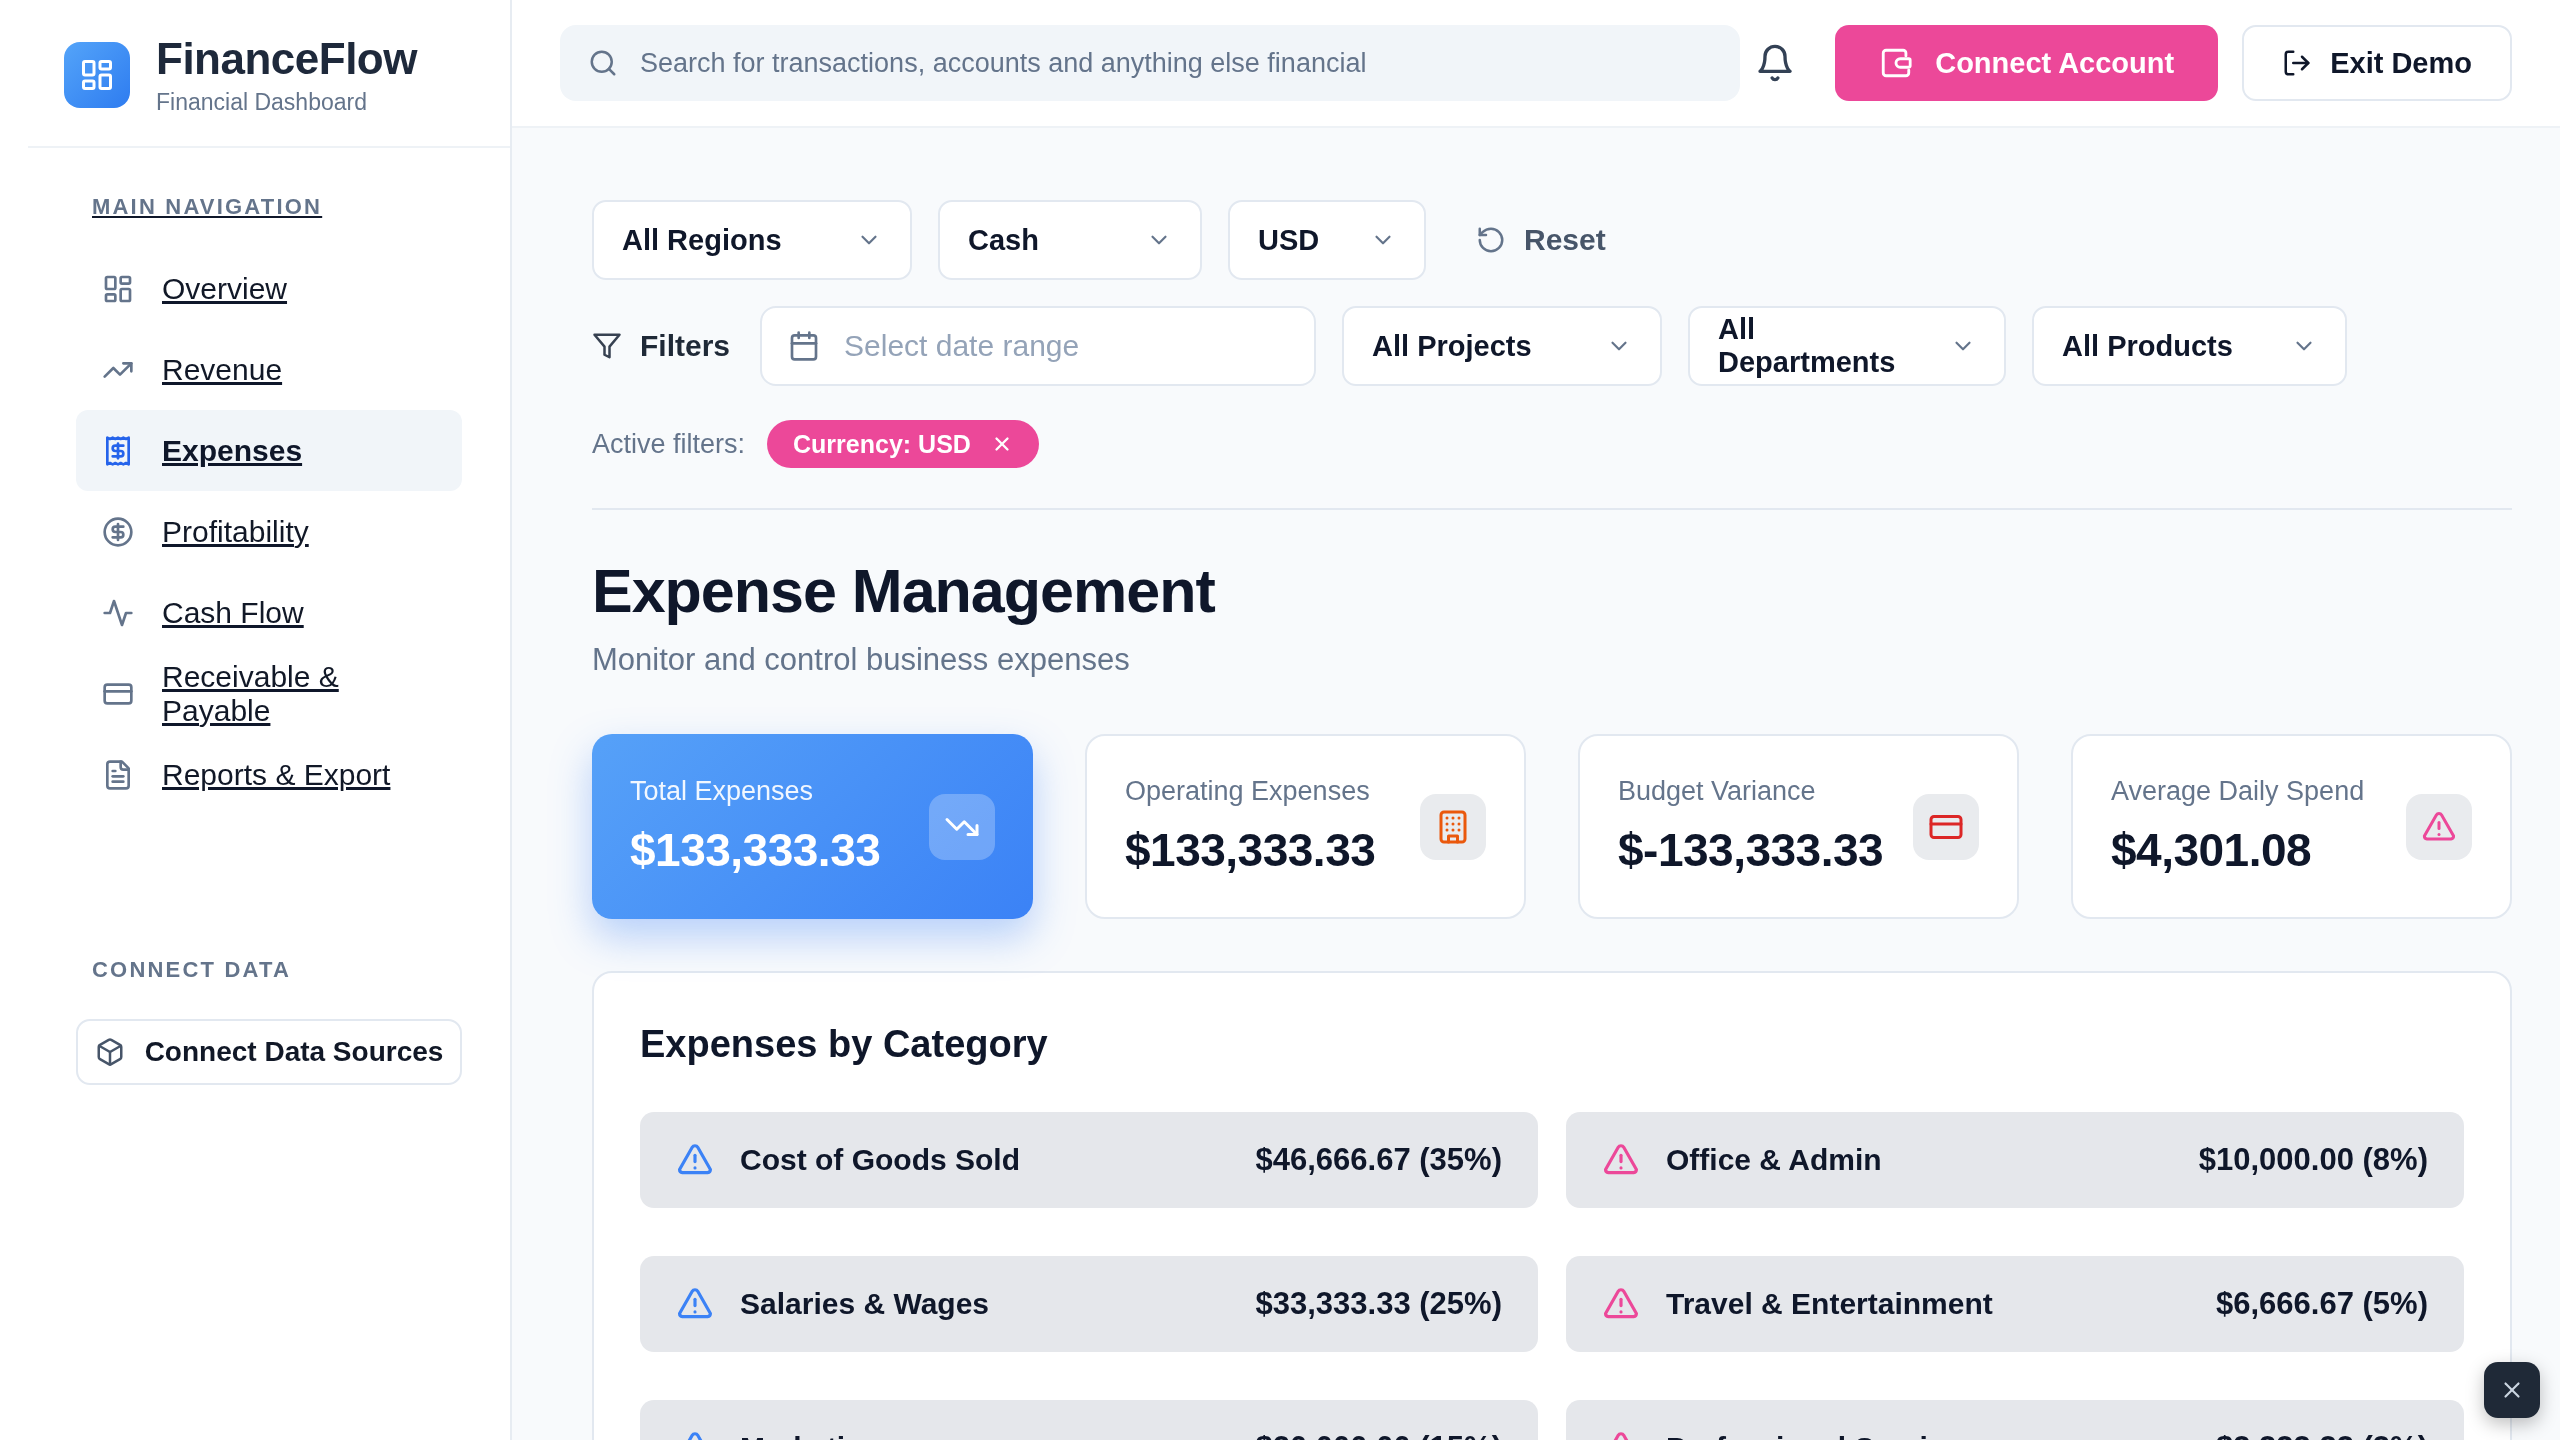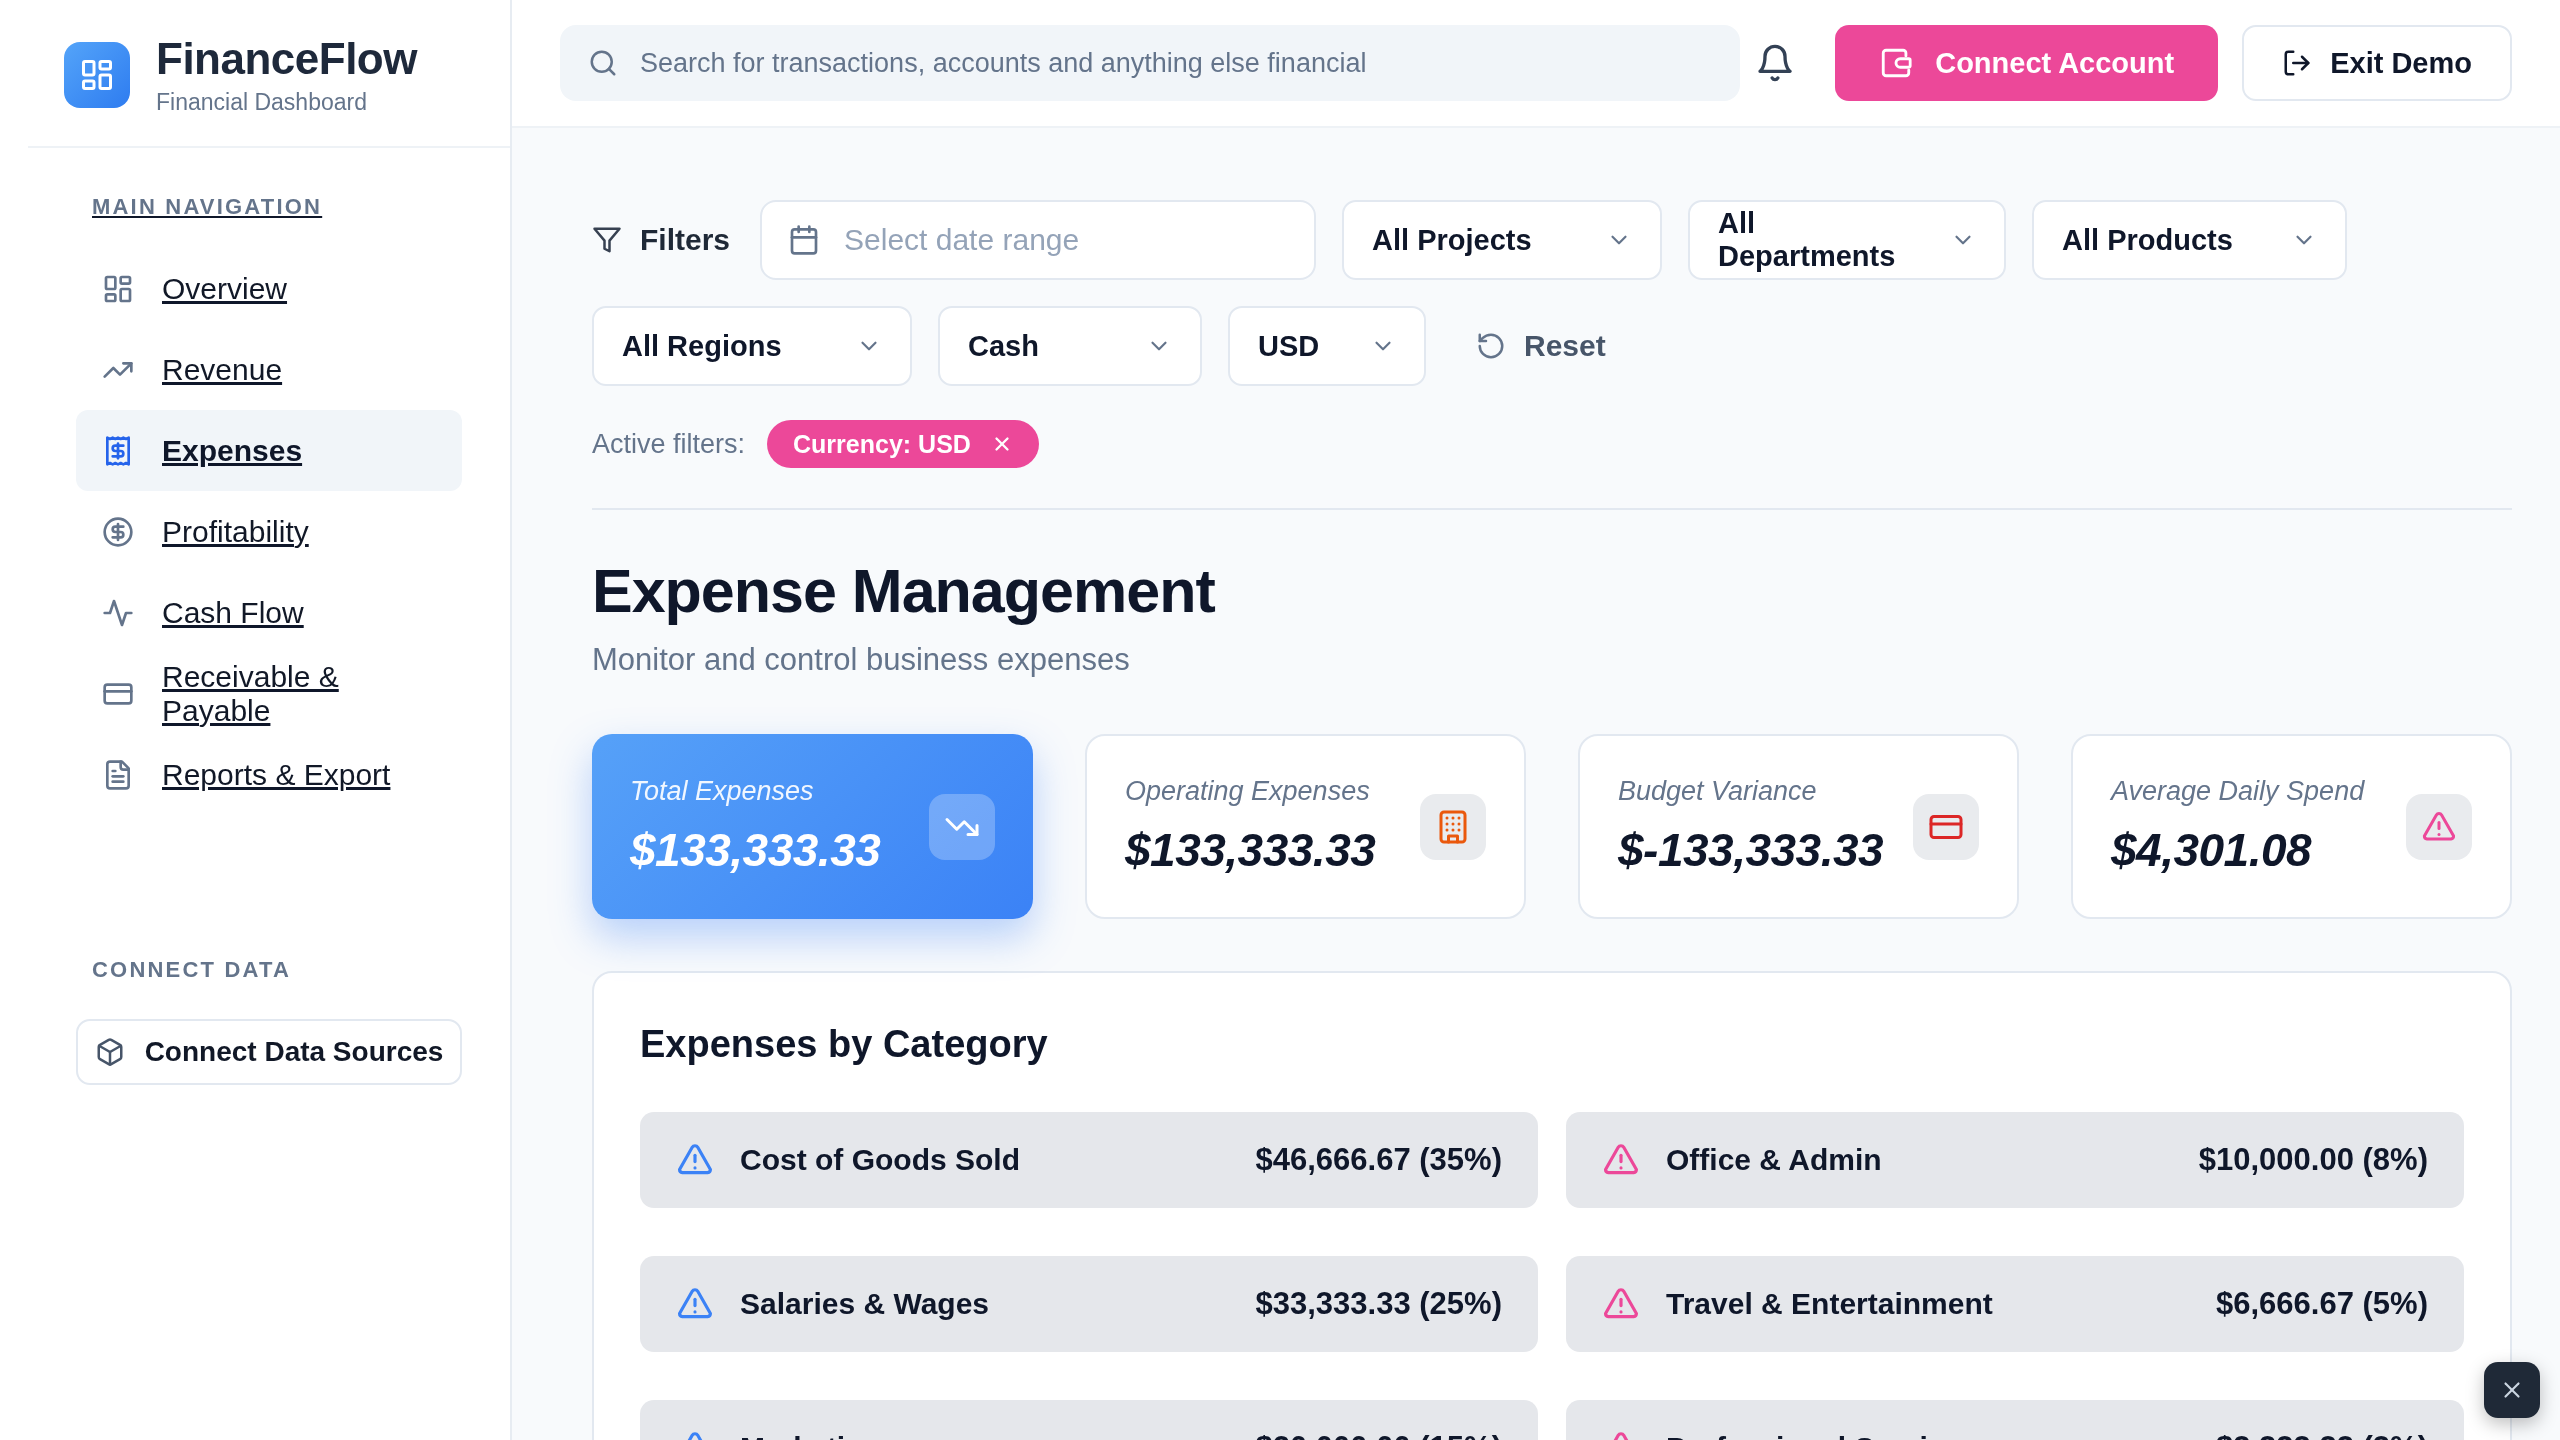--- a/index.html
+++ b/index.html
@@ -83,21 +83,21 @@
     display:flex; align-items:center; gap:20px; padding:0 26px; font-size:25px; font-weight:700; }
   .chip svg { width:22px; height:22px; }
   .chip .x-btn { background:none; border:0; color:#fff; display:flex; }
 
   .divider { border:0; border-top:2px solid #e2e8f0; margin:40px 0 46px 0; }
 
   h1 { font-size:61px; font-weight:800; color:#0f172a; letter-spacing:-1px; }
   .subtitle { font-size:31px; color:#64748b; margin-top:16px; }
 
   
-  .stats { display:grid; grid-template-columns:repeat(4,1fr); gap:52px; margin-top:56px;font-style:italic; }
+  .stats { display:grid; grid-template-columns:repeat(4,1fr); gap:52px; margin-top:56px; }
   .stat-card { background:#fff; border:2px solid #e2e8f0; border-radius:20px; height:185px;
     padding:0 38px; display:flex; align-items:center; justify-content:space-between; }
   .stat-info { display:flex; flex-direction:column; gap:16px; }
   .stat-label { font-size:27px; color:#64748b; font-weight:500; }
   .stat-value { font-size:46px; font-weight:800; color:#0f172a; letter-spacing:-0.5px; white-space:nowrap; }
   .stat-chip { width:66px; height:66px; border-radius:16px; background:#e9ebee; flex:none;
     display:flex; align-items:center; justify-content:center; }
   .stat-chip svg { width:36px; height:36px; }
   .stat-card.primary { background:linear-gradient(135deg,#56a1f8 0%,#3b82f6 100%); border:0;
     box-shadow:0 18px 40px rgba(59,130,246,.35); }
@@ -252,20 +252,48 @@
           <polyline points="16 17 21 12 16 7"></polyline>
           <line x1="21" y1="12" x2="9" y2="12"></line>
         </svg>
       <span>Exit Demo</span>
     </button>
   </header>
 
   <main class="main">
 
     <div class="filter-row">
+      <div class="select w-regions">
+        <span>All Regions</span>
+        <svg viewBox="0 0 24 24" fill="none" stroke="currentColor" stroke-width="2" stroke-linecap="round" stroke-linejoin="round">
+            <path d="m6 9 6 6 6-6"></path>
+          </svg>
+      </div>
+      <div class="select w-cash">
+        <span>Cash</span>
+        <svg viewBox="0 0 24 24" fill="none" stroke="currentColor" stroke-width="2" stroke-linecap="round" stroke-linejoin="round">
+            <path d="m6 9 6 6 6-6"></path>
+          </svg>
+      </div>
+      <div class="select w-usd">
+        <span>USD</span>
+        <svg viewBox="0 0 24 24" fill="none" stroke="currentColor" stroke-width="2" stroke-linecap="round" stroke-linejoin="round">
+            <path d="m6 9 6 6 6-6"></path>
+          </svg>
+      </div>
+      <button class="reset-btn">
+        <svg viewBox="0 0 24 24" fill="none" stroke="currentColor" stroke-width="2" stroke-linecap="round" stroke-linejoin="round">
+            <path d="M3 12a9 9 0 1 0 9-9 9.75 9.75 0 0 0-6.74 2.74L3 8"></path>
+            <path d="M3 3v5h5"></path>
+          </svg>
+        <span>Reset</span>
+      </button>
+    </div>
+
+    <div class="filter-row">
       <div class="filters-label">
         <svg viewBox="0 0 24 24" fill="none" stroke="currentColor" stroke-width="2" stroke-linecap="round" stroke-linejoin="round">
             <polygon points="22 3 2 3 10 12.46 10 19 14 21 14 12.46 22 3"></polygon>
           </svg>
         <span>Filters</span>
       </div>
       <div class="date-input">
         <svg viewBox="0 0 24 24" fill="none" stroke="currentColor" stroke-width="2" stroke-linecap="round" stroke-linejoin="round">
             <rect x="3" y="4" width="18" height="18" rx="2"></rect>
             <path d="M16 2v4"></path>
@@ -285,48 +313,20 @@
         <svg viewBox="0 0 24 24" fill="none" stroke="currentColor" stroke-width="2" stroke-linecap="round" stroke-linejoin="round">
             <path d="m6 9 6 6 6-6"></path>
           </svg>
       </div>
       <div class="select w-products">
         <span>All Products</span>
         <svg viewBox="0 0 24 24" fill="none" stroke="currentColor" stroke-width="2" stroke-linecap="round" stroke-linejoin="round">
             <path d="m6 9 6 6 6-6"></path>
           </svg>
       </div>
-    </div>
-
-    <div class="filter-row">
-      <div class="select w-regions">
-        <span>All Regions</span>
-        <svg viewBox="0 0 24 24" fill="none" stroke="currentColor" stroke-width="2" stroke-linecap="round" stroke-linejoin="round">
-            <path d="m6 9 6 6 6-6"></path>
-          </svg>
-      </div>
-      <div class="select w-cash">
-        <span>Cash</span>
-        <svg viewBox="0 0 24 24" fill="none" stroke="currentColor" stroke-width="2" stroke-linecap="round" stroke-linejoin="round">
-            <path d="m6 9 6 6 6-6"></path>
-          </svg>
-      </div>
-      <div class="select w-usd">
-        <span>USD</span>
-        <svg viewBox="0 0 24 24" fill="none" stroke="currentColor" stroke-width="2" stroke-linecap="round" stroke-linejoin="round">
-            <path d="m6 9 6 6 6-6"></path>
-          </svg>
-      </div>
-      <button class="reset-btn">
-        <svg viewBox="0 0 24 24" fill="none" stroke="currentColor" stroke-width="2" stroke-linecap="round" stroke-linejoin="round">
-            <path d="M3 12a9 9 0 1 0 9-9 9.75 9.75 0 0 0-6.74 2.74L3 8"></path>
-            <path d="M3 3v5h5"></path>
-          </svg>
-        <span>Reset</span>
-      </button>
     </div>
 
     <div class="active-row">
       <span>Active filters:</span>
       <div class="chip">
         <span>Currency: USD</span>
         <span class="x-btn">
           <svg viewBox="0 0 24 24" fill="none" stroke="currentColor" stroke-width="2.5" stroke-linecap="round" stroke-linejoin="round">
               <path d="M18 6 6 18"></path>
               <path d="m6 6 12 12"></path>

